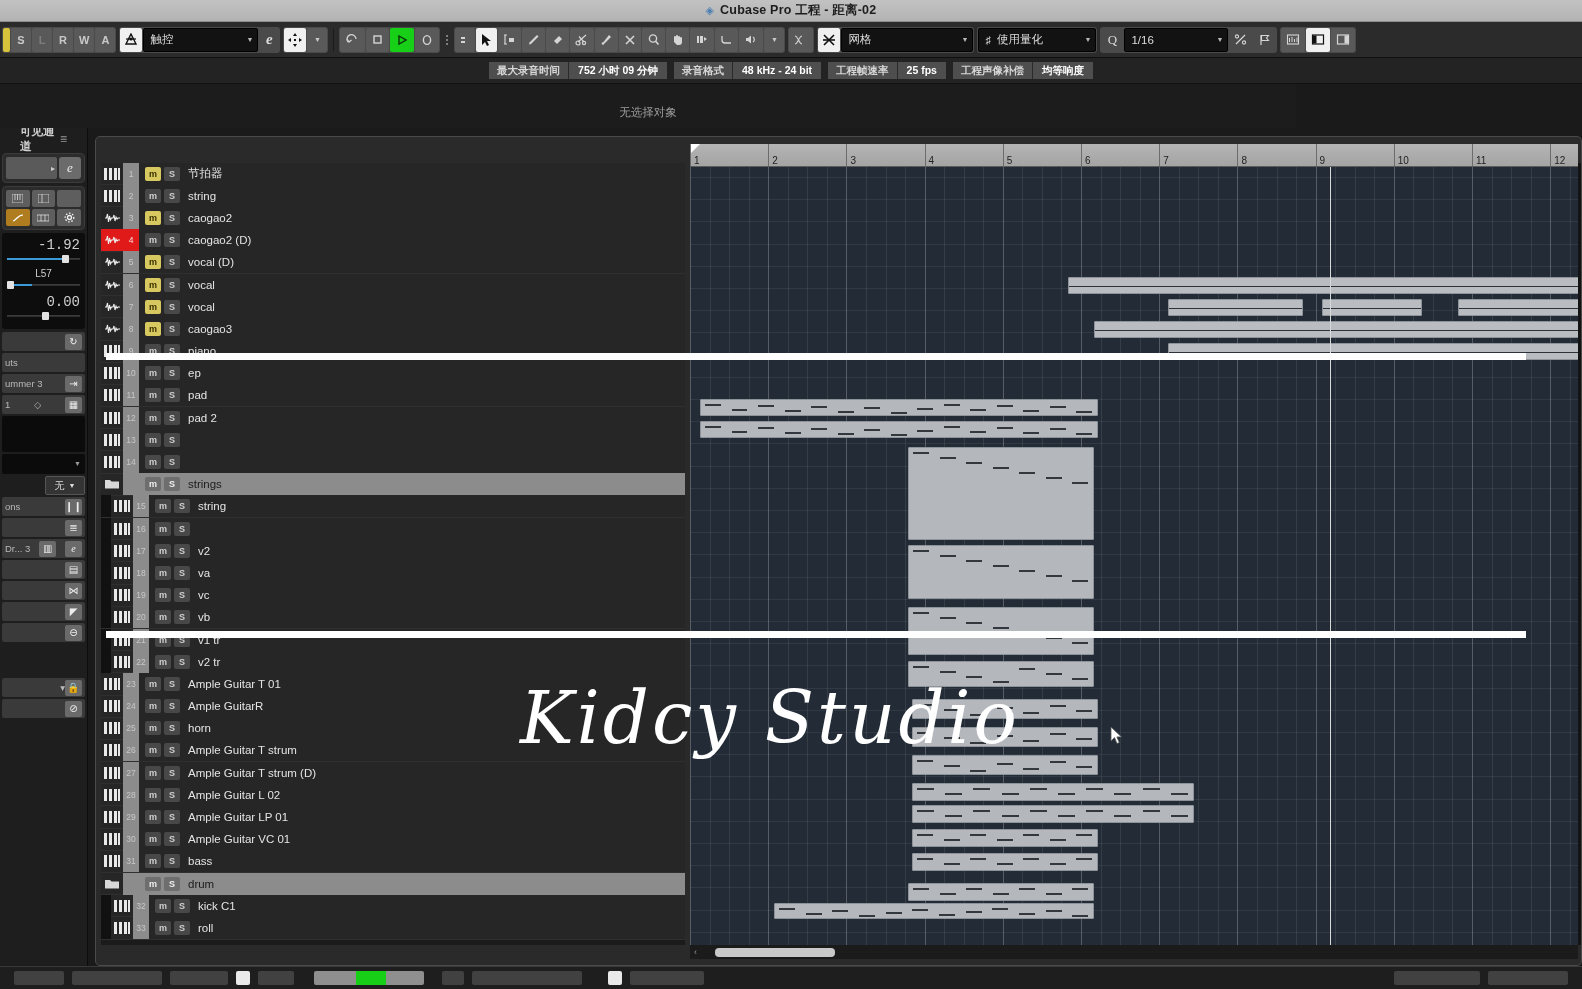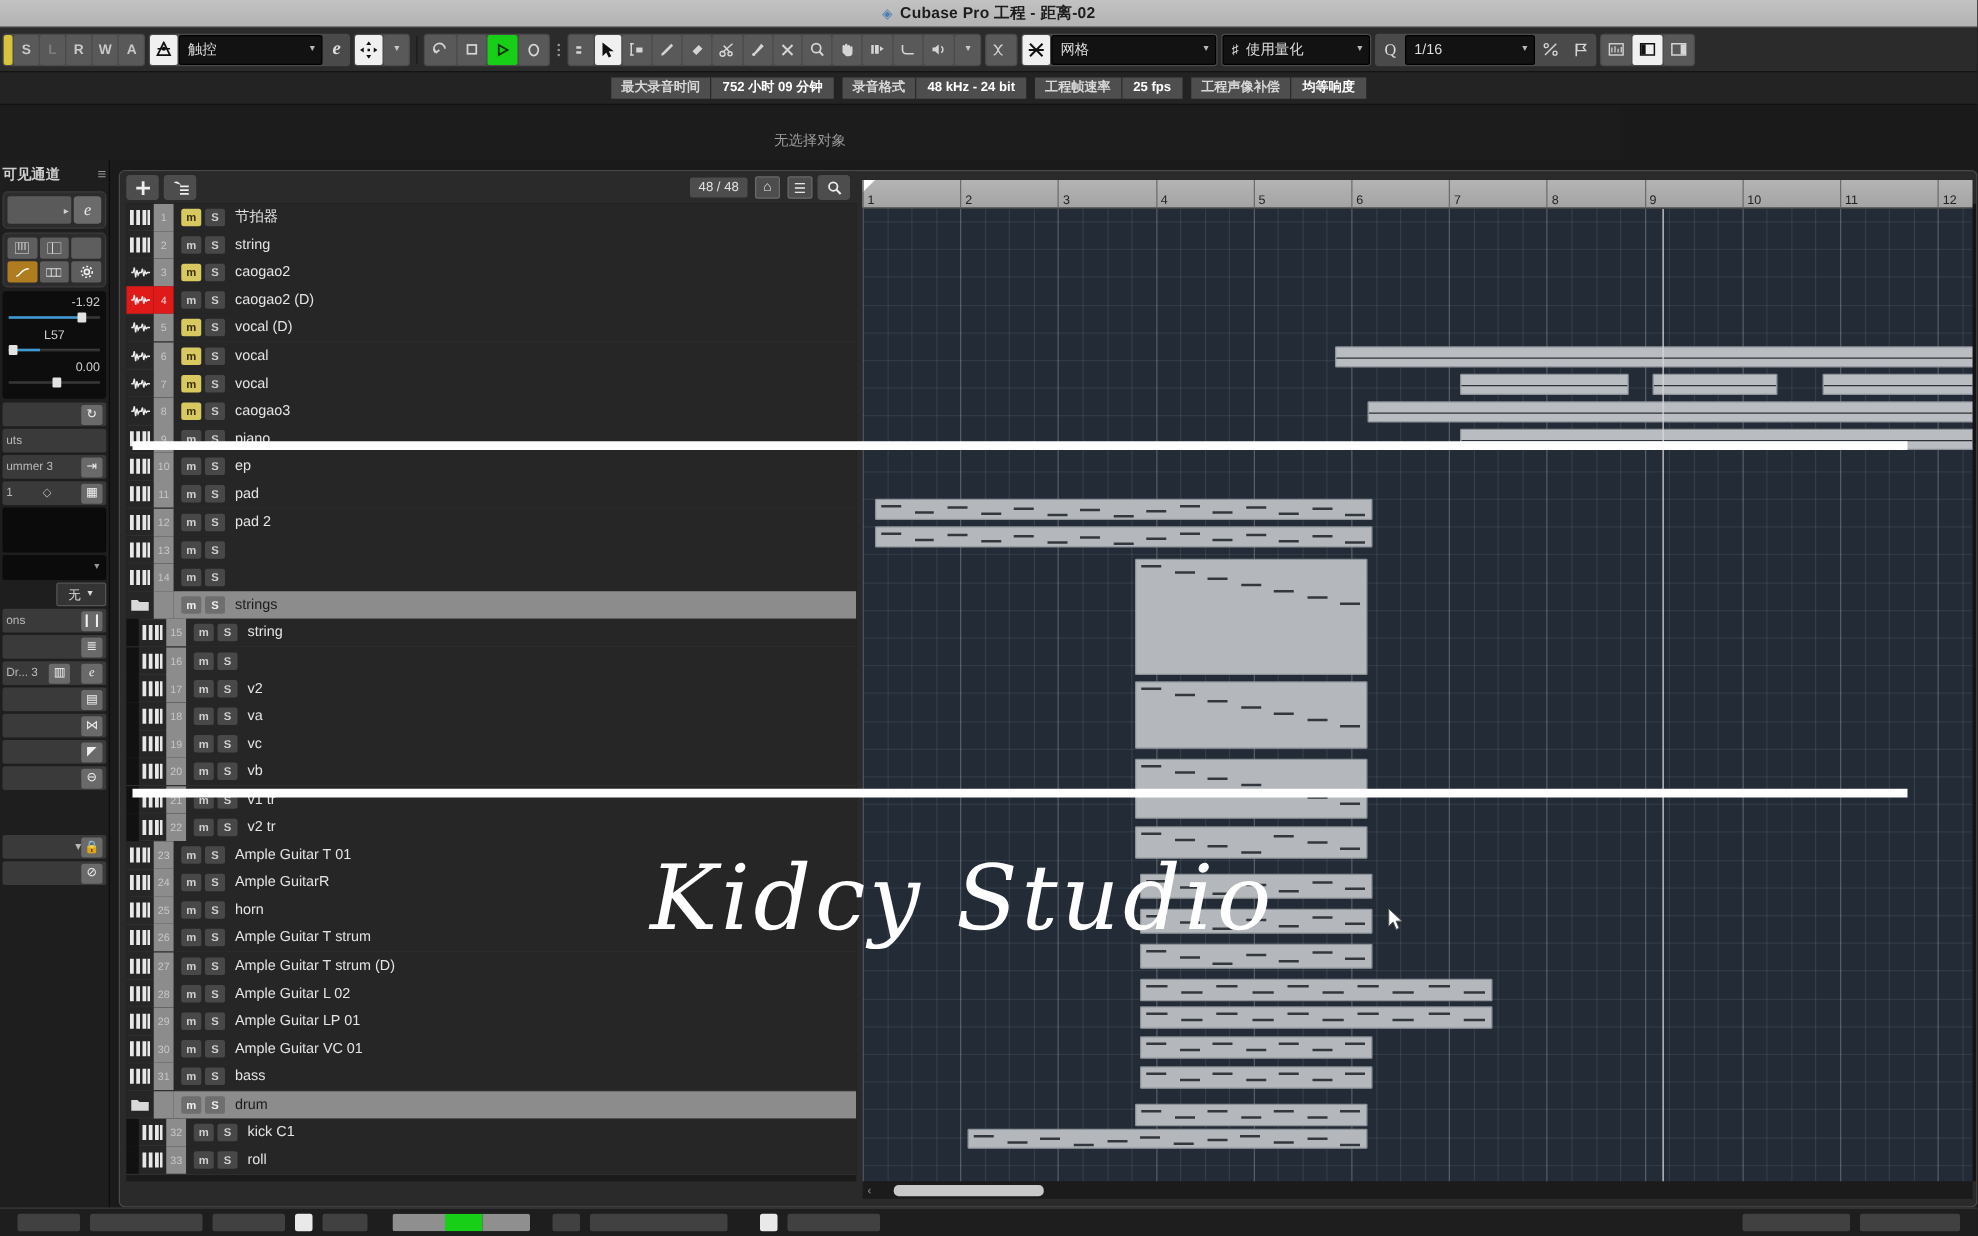--- a/index.html
+++ b/index.html
@@ -82,33 +82,33 @@
     background: #1c1c1c;
     display: flex; align-items: flex-end; justify-content: center; padding-bottom: 8px;
   }
   .selstatus span { font-size: 11.5px; color: #9b9b9b; }
 
   
   .inspector {
     position: absolute; left: 0; top: 128px; width: 88px; height: 861px;
     background: #1e1e1e; border-right: 1px solid #0c0c0c; overflow: hidden;
   }
-  .insp-head { height: 22px; display: flex; align-items: center; justify-content: space-between; padding: 0 2px; background: #1e1e1e; }
+  .insp-head { height: 22px; display: flex; align-items: center; justify-content: space-between; padding: 0 20px; background: #1e1e1e; }
   .insp-head .t { font-size: 11.5px; color: #cfcfcf; font-weight: bold; }
   .insp-head .m { color: #9a9a9a; font-size: 12px; }
   .insp-card { margin: 3px 2px; background: #2c2c2c; border-radius: 4px; border: 1px solid #3b3b3b; padding: 3px; }
   .row-e { display: flex; align-items: center; gap: 2px; height: 22px; }
   .row-e .nm { flex: 1; background: #5a5a5a; height: 22px; border-radius: 2px; display:flex; align-items:center; padding-left:4px; color:#ddd; font-size:9.5px;}
   .row-e .arr { color: #cfcfcf; font-size: 8px; padding-right: 2px;}
   .ebtn { width: 22px; height: 22px; background: #6b6b6b; border-radius: 3px; display: flex; align-items: center; justify-content: center; color: #e9e9e9; font-size: 13px; font-style: italic; font-family: "Liberation Serif", serif; }
   .icon-grid { display: grid; grid-template-columns: repeat(3, 1fr); gap: 2px; }
   .ig-cell { height: 17px; background: #5e5e5e; border-radius: 2px; display: flex; align-items: center; justify-content: center; color: #ddd; }
   .ig-cell.amber { background: #b07c20; }
   .fader-blk { background: #0d0d0d; border-radius: 3px; padding: 4px 5px; margin: 3px 2px; }
-  .fader-val { text-align: right; color: #cfcfcf; font-size: 10px; }
+  .fader-val { text-align: right; color: #cfcfcf; font-size: 14px; font-family: Liberation Mono, monospace; }
   .fader-center { text-align: center; color: #cfcfcf; font-size: 10px; }
   .slider { position: relative; height: 8px; margin: 2px 0 5px; }
   .slider .trk { position: absolute; left: 0; right: 0; top: 3px; height: 2px; background: #3b3b3b; }
   .slider .fill { position: absolute; left: 0; top: 3px; height: 2px; background: #3c9ad6; }
   .slider .hnd { position: absolute; top: 0; width: 7px; height: 8px; background: #e2e2e2; border-radius: 1px; }
   .insp-strip { margin: 2px 2px; height: 19px; background: #3a3a3a; border-radius: 2px; display: flex; align-items: center; justify-content: space-between; padding: 0 3px; }
   .insp-strip .lbl { color: #b9b9b9; font-size: 9.5px; white-space: nowrap; overflow: hidden; }
   .insp-strip .rico { width: 17px; height: 16px; background: #6a6a6a; border-radius: 2px; display:flex; align-items:center; justify-content:center; color:#eee; font-size:10px;}
   .insp-black { margin: 2px 2px; height: 20px; background: #0b0b0b; border-radius: 2px; position: relative; }
   .insp-black .arr { position: absolute; right: 4px; top: 6px; font-size: 7px; color: #9a9a9a;}
@@ -612,44 +612,20 @@
       <div class="rico">⊘</div>
     </div>
 
     <div class="insp-foot">
       <span>编辑器</span>
     </div>
   </div>
 
   <div class="projwin">
 
-    <div class="pw-toolbar">
-      <div class="pw-btn">
-        <svg width="13" height="13" viewBox="0 0 13 13">
-            <path d="M6.5 1 v11 M1 6.5 h11" stroke="#eee" stroke-width="2.2"></path>
-          </svg>
-      </div>
-      <div class="pw-btn">
-        <svg width="15" height="12" viewBox="0 0 15 12">
-            <path d="M2 2 a3 3 0 0 1 4 0 l2 2" fill="#eee"></path>
-            <path d="M7 5 h7 M7 8 h7 M7 11 h7" stroke="#eee" stroke-width="1.4"></path>
-          </svg>
-      </div>
-      <div class="pw-count">
-        <span class="cnt">48 / 48</span>
-        <span class="sq">⌂</span>
-        <span class="sq">☰</span>
-      </div>
-      <div class="pw-search">
-        <svg width="13" height="13" viewBox="0 0 13 13">
-            <circle cx="5.6" cy="5.2" r="3.4" fill="none" stroke="#eee" stroke-width="1.4"></circle>
-            <path d="M8.2 7.8 L11.5 11.2" stroke="#eee" stroke-width="1.6"></path>
-          </svg>
-      </div>
-    </div>
 
     <div class="tracklist">
       <div id="track-rows">
           <div class="trk">
             <span class="tico">
               <span class="piano-ico">
                 <i style="left:0"></i>
                 <i style="left:5px"></i>
                 <i style="left:10px"></i>
                 <i style="left:14px;width:2px"></i>

